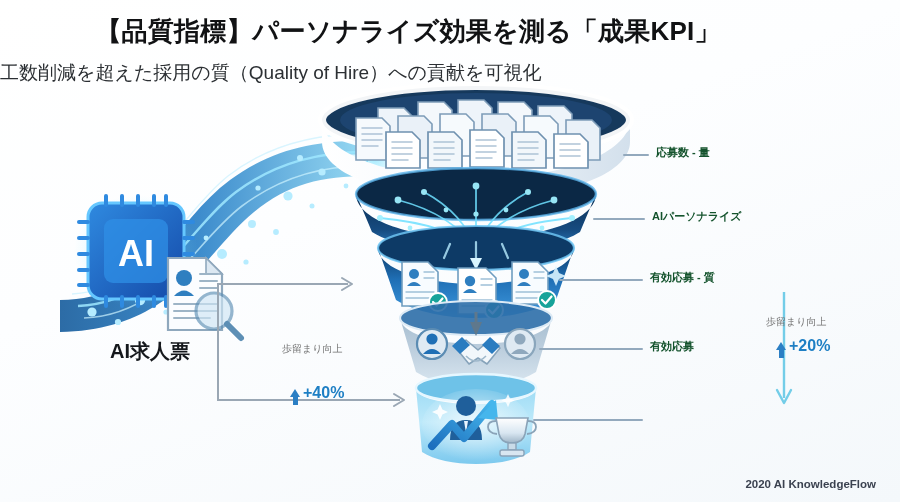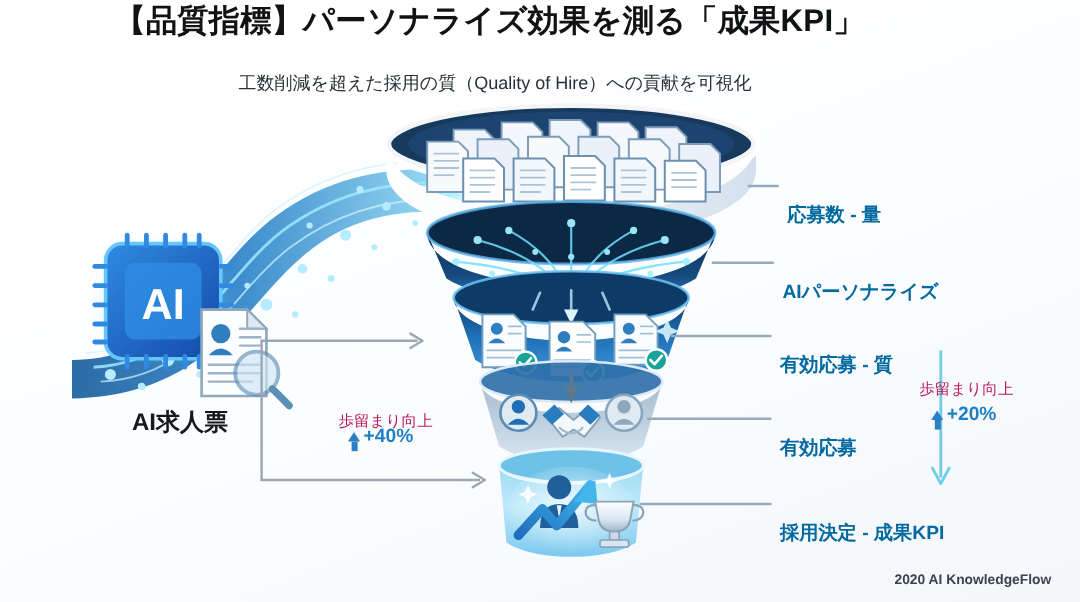--- a/index.html
+++ b/index.html
@@ -6,42 +6,41 @@
   body{
     width:900px;height:502px;overflow:hidden;
     font-family:"Liberation Sans","DejaVu Sans",sans-serif;
     background:linear-gradient(160deg,#ffffff 0%,#fdfeff 40%,#f4f8fb 100%);
     position:relative;
   }
   #stage{position:absolute;inset:0;}
 
   
   .title{
-    position:absolute;top:0;left:0;width:816px;text-align:center;
+    position:absolute;top:14px;left:0;width:816px;text-align:center;
     font-size:26px;font-weight:bold;color:#111214;letter-spacing:.2px;
     white-space:nowrap;
   }
   .subtitle{
-    position:absolute;top:60px;left:0;width:825px;text-align:center;
-    font-size:15px;color:#2b2f33;white-space:nowrap;
+    position:absolute;top:60px;left:0;width:825px;text-align:left;
+    font-size:19px;color:#2b2f33;white-space:nowrap;
   }
   .footer{
     position:absolute;right:24px;bottom:12px;
     font-size:11.5px;color:#3b4250;font-weight:bold;
   }
 
   
   .r-label{
-    position:absolute;font-size:16px;font-weight:bold;color:#0369a1;
+    position:absolute;font-size:11px;font-weight:bold;color:#14532d;
     white-space:nowrap;
-    margin-top:24px;
   }
 
   
-  .ann-text{position:absolute;font-size:13px;color:#be185d;white-space:nowrap;}
+  .ann-text{position:absolute;font-size:10px;color:#737373;white-space:nowrap;}
   .ann-val{
     position:absolute;font-size:16px;font-weight:bold;color:#1e7fc4;
     white-space:nowrap;display:flex;align-items:center;gap:3px;justify-content:center;
   }
   .up-arrow{
     width:0;height:0;border-left:5px solid transparent;border-right:5px solid transparent;
     border-bottom:8px solid #2b7fc4;position:relative;display:inline-block;
   }
   .up-arrow::after{
     content:"";position:absolute;left:-2.5px;top:8px;width:5px;height:8px;background:#2b7fc4;
@@ -417,24 +416,23 @@
       <line x1="534" y1="420" x2="642" y2="420"></line>
     </g>
   </svg>
 
   <div class="left-name" style="left:110px;top:338px;">AI求人票</div>
 
   <div class="r-label" style="left:656px;top:145px;">応募数 - 量</div>
   <div class="r-label" style="left:650px;top:270px;">有効応募 - 質</div>
   <div class="r-label" style="left:652px;top:209px;">AIパーソナライズ</div>
   <div class="r-label" style="left:650px;top:339px;">有効応募</div>
-  <div class="r-label" style="left:650px;top:410px;">採用決定 - 成果KPI</div>
 
   <div class="ann-text" style="left:282px;top:342px;">歩留まり向上</div>
-  <div class="ann-val" style="left:290px;top:355px;">
+  <div class="ann-val" style="left:290px;top:384px;">
     <span class="up-arrow"></span>
     <span>+40%</span>
   </div>
 
   <div class="ann-text" style="left:766px;top:315px;">歩留まり向上</div>
   <div class="ann-val" style="left:776px;top:337px;">
     <span class="up-arrow"></span>
     <span>+20%</span>
   </div>
 

